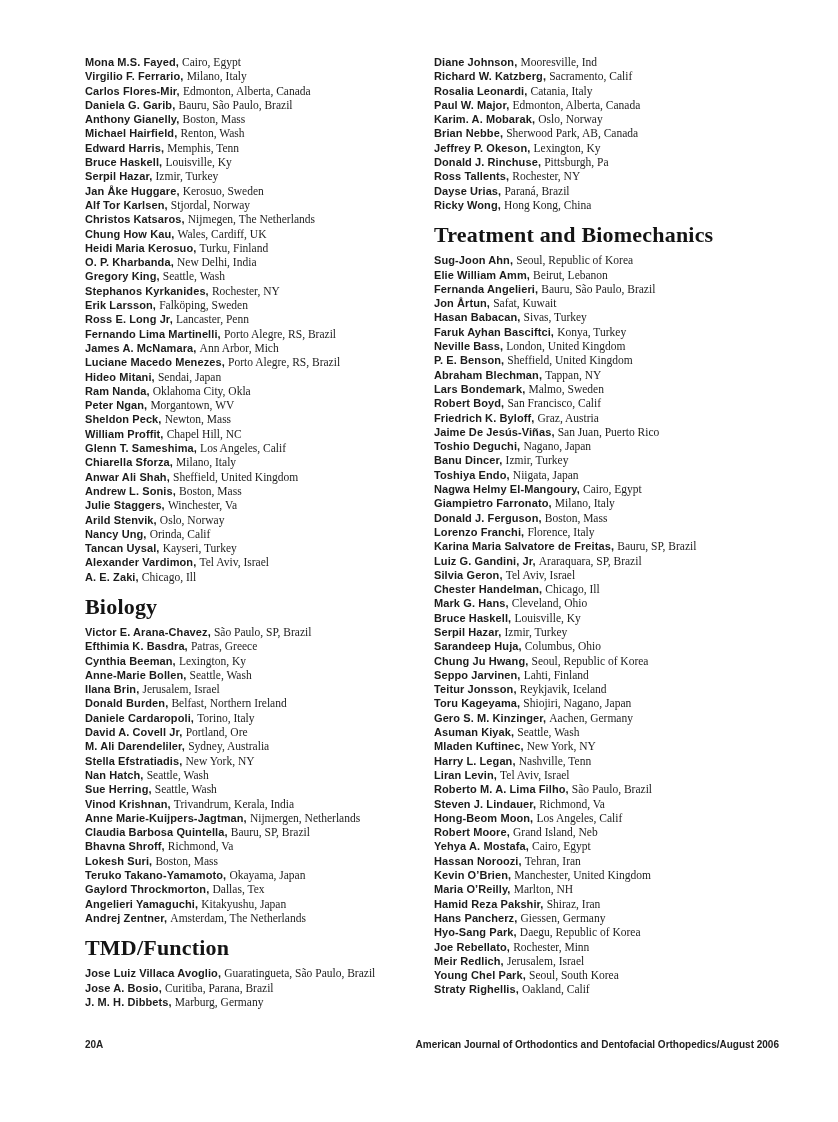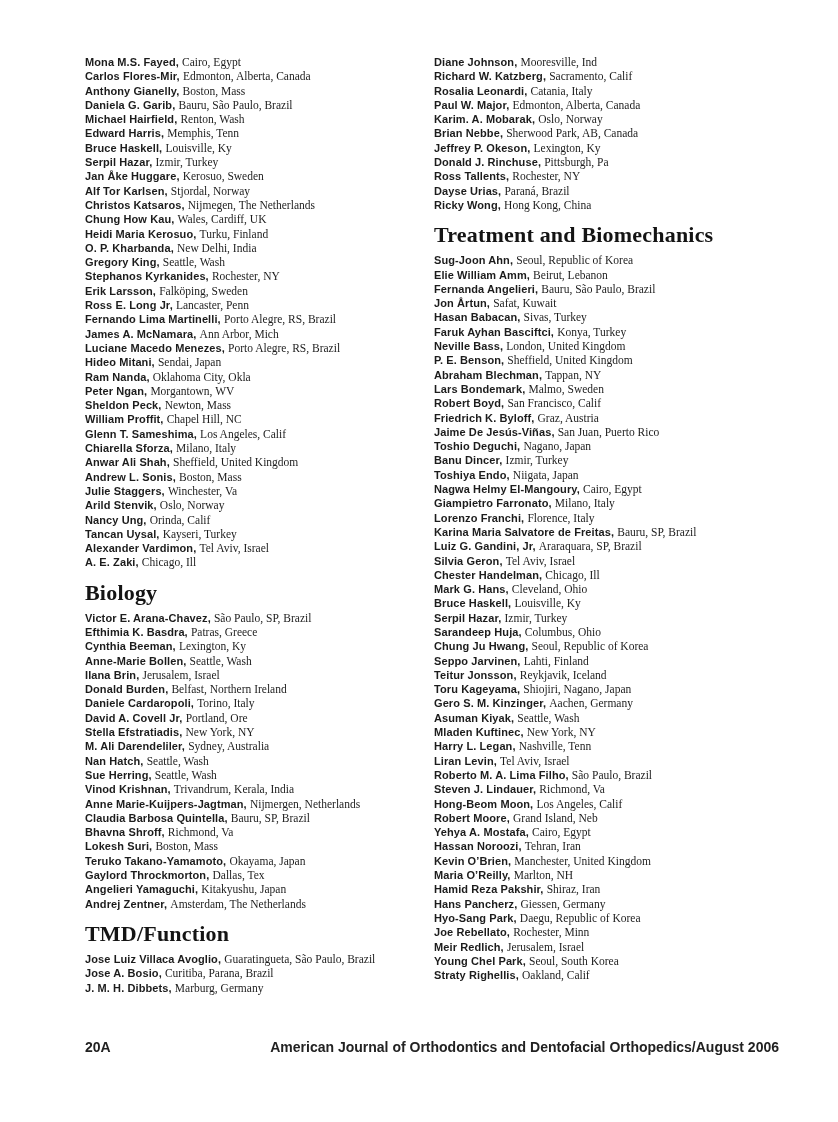--- a/index.html
+++ b/index.html
@@ -13,34 +13,35 @@
   .nm{font-weight:bold;font-family:"Liberation Sans",sans-serif;letter-spacing:.1px;}
   .nm::after{content:", ";white-space:pre;}
   .loc{font-family:"Liberation Serif",serif;font-size:11.5px;font-weight:normal;}
   h2.sec{
     font-family:"Liberation Serif",serif;font-weight:bold;font-size:22px;
     margin:11px 0 7px 0;padding:0;color:#141414;letter-spacing:.2px;line-height:23px;
   }
   .footer{
     position:absolute;left:85px;right:59px;top:1039px;
     display:flex;justify-content:space-between;align-items:flex-end;
-    font-family:"Liberation Sans",sans-serif;font-weight:bold;font-size:14px;color:#222;
+    font-family:"Liberation Sans",sans-serif;font-weight:bold;font-size:10px;color:#222;
   }
 </style>
 </head>
 <body>
 
 <div class="columns">
 
   <div class="col">
     <div class="entries">
         <div class="entry"><span class="nm">Mona M.S. Fayed</span><span class="loc">Cairo, Egypt</span></div>
+        <div class="entry"><span class="nm">Virgilio F. Ferrario</span><span class="loc">Milano, Italy</span></div>
         <div class="entry"><span class="nm">Carlos Flores-Mir</span><span class="loc">Edmonton, Alberta, Canada</span></div>
+        <div class="entry"><span class="nm">Daniela G. Garib</span><span class="loc">Bauru, São Paulo, Brazil</span></div>
         <div class="entry"><span class="nm">Anthony Gianelly</span><span class="loc">Boston, Mass</span></div>
-        <div class="entry"><span class="nm">Daniela G. Garib</span><span class="loc">Bauru, São Paulo, Brazil</span></div>
         <div class="entry"><span class="nm">Michael Hairfield</span><span class="loc">Renton, Wash</span></div>
         <div class="entry"><span class="nm">Edward Harris</span><span class="loc">Memphis, Tenn</span></div>
         <div class="entry"><span class="nm">Bruce Haskell</span><span class="loc">Louisville, Ky</span></div>
         <div class="entry"><span class="nm">Serpil Hazar</span><span class="loc">Izmir, Turkey</span></div>
         <div class="entry"><span class="nm">Jan Åke Huggare</span><span class="loc">Kerosuo, Sweden</span></div>
         <div class="entry"><span class="nm">Alf Tor Karlsen</span><span class="loc">Stjordal, Norway</span></div>
         <div class="entry"><span class="nm">Christos Katsaros</span><span class="loc">Nijmegen, The Netherlands</span></div>
         <div class="entry"><span class="nm">Chung How Kau</span><span class="loc">Wales, Cardiff, UK</span></div>
         <div class="entry"><span class="nm">Heidi Maria Kerosuo</span><span class="loc">Turku, Finland</span></div>
         <div class="entry"><span class="nm">O. P. Kharbanda</span><span class="loc">New Delhi, India</span></div>
@@ -71,22 +72,22 @@
     <h2 class="sec">Biology</h2>
     <div class="entries">
         <div class="entry"><span class="nm">Victor E. Arana-Chavez</span><span class="loc">São Paulo, SP, Brazil</span></div>
         <div class="entry"><span class="nm">Efthimia K. Basdra</span><span class="loc">Patras, Greece</span></div>
         <div class="entry"><span class="nm">Cynthia Beeman</span><span class="loc">Lexington, Ky</span></div>
         <div class="entry"><span class="nm">Anne-Marie Bollen</span><span class="loc">Seattle, Wash</span></div>
         <div class="entry"><span class="nm">Ilana Brin</span><span class="loc">Jerusalem, Israel</span></div>
         <div class="entry"><span class="nm">Donald Burden</span><span class="loc">Belfast, Northern Ireland</span></div>
         <div class="entry"><span class="nm">Daniele Cardaropoli</span><span class="loc">Torino, Italy</span></div>
         <div class="entry"><span class="nm">David A. Covell Jr</span><span class="loc">Portland, Ore</span></div>
+        <div class="entry"><span class="nm">M. Ali Darendeliler</span><span class="loc">Sydney, Australia</span></div>
         <div class="entry"><span class="nm">Stella Efstratiadis</span><span class="loc">New York, NY</span></div>
-        <div class="entry"><span class="nm">M. Ali Darendeliler</span><span class="loc">Sydney, Australia</span></div>
         <div class="entry"><span class="nm">Nan Hatch</span><span class="loc">Seattle, Wash</span></div>
         <div class="entry"><span class="nm">Sue Herring</span><span class="loc">Seattle, Wash</span></div>
         <div class="entry"><span class="nm">Vinod Krishnan</span><span class="loc">Trivandrum, Kerala, India</span></div>
         <div class="entry"><span class="nm">Anne Marie-Kuijpers-Jagtman</span><span class="loc">Nijmergen, Netherlands</span></div>
         <div class="entry"><span class="nm">Claudia Barbosa Quintella</span><span class="loc">Bauru, SP, Brazil</span></div>
         <div class="entry"><span class="nm">Bhavna Shroff</span><span class="loc">Richmond, Va</span></div>
         <div class="entry"><span class="nm">Lokesh Suri</span><span class="loc">Boston, Mass</span></div>
         <div class="entry"><span class="nm">Teruko Takano-Yamamoto</span><span class="loc">Okayama, Japan</span></div>
         <div class="entry"><span class="nm">Gaylord Throckmorton</span><span class="loc">Dallas, Tex</span></div>
         <div class="entry"><span class="nm">Angelieri Yamaguchi</span><span class="loc">Kitakyushu, Japan</span></div>
@@ -129,20 +130,21 @@
         <div class="entry"><span class="nm">Abraham Blechman</span><span class="loc">Tappan, NY</span></div>
         <div class="entry"><span class="nm">Lars Bondemark</span><span class="loc">Malmo, Sweden</span></div>
         <div class="entry"><span class="nm">Robert Boyd</span><span class="loc">San Francisco, Calif</span></div>
         <div class="entry"><span class="nm">Friedrich K. Byloff</span><span class="loc">Graz, Austria</span></div>
         <div class="entry"><span class="nm">Jaime De Jesús-Viñas</span><span class="loc">San Juan, Puerto Rico</span></div>
         <div class="entry"><span class="nm">Toshio Deguchi</span><span class="loc">Nagano, Japan</span></div>
         <div class="entry"><span class="nm">Banu Dincer</span><span class="loc">Izmir, Turkey</span></div>
         <div class="entry"><span class="nm">Toshiya Endo</span><span class="loc">Niigata, Japan</span></div>
         <div class="entry"><span class="nm">Nagwa Helmy El-Mangoury</span><span class="loc">Cairo, Egypt</span></div>
         <div class="entry"><span class="nm">Giampietro Farronato</span><span class="loc">Milano, Italy</span></div>
+        <div class="entry"><span class="nm">Donald J. Ferguson</span><span class="loc">Boston, Mass</span></div>
         <div class="entry"><span class="nm">Lorenzo Franchi</span><span class="loc">Florence, Italy</span></div>
         <div class="entry"><span class="nm">Karina Maria Salvatore de Freitas</span><span class="loc">Bauru, SP, Brazil</span></div>
         <div class="entry"><span class="nm">Luiz G. Gandini, Jr</span><span class="loc">Araraquara, SP, Brazil</span></div>
         <div class="entry"><span class="nm">Silvia Geron</span><span class="loc">Tel Aviv, Israel</span></div>
         <div class="entry"><span class="nm">Chester Handelman</span><span class="loc">Chicago, Ill</span></div>
         <div class="entry"><span class="nm">Mark G. Hans</span><span class="loc">Cleveland, Ohio</span></div>
         <div class="entry"><span class="nm">Bruce Haskell</span><span class="loc">Louisville, Ky</span></div>
         <div class="entry"><span class="nm">Serpil Hazar</span><span class="loc">Izmir, Turkey</span></div>
         <div class="entry"><span class="nm">Sarandeep Huja</span><span class="loc">Columbus, Ohio</span></div>
         <div class="entry"><span class="nm">Chung Ju Hwang</span><span class="loc">Seoul, Republic of Korea</span></div>

